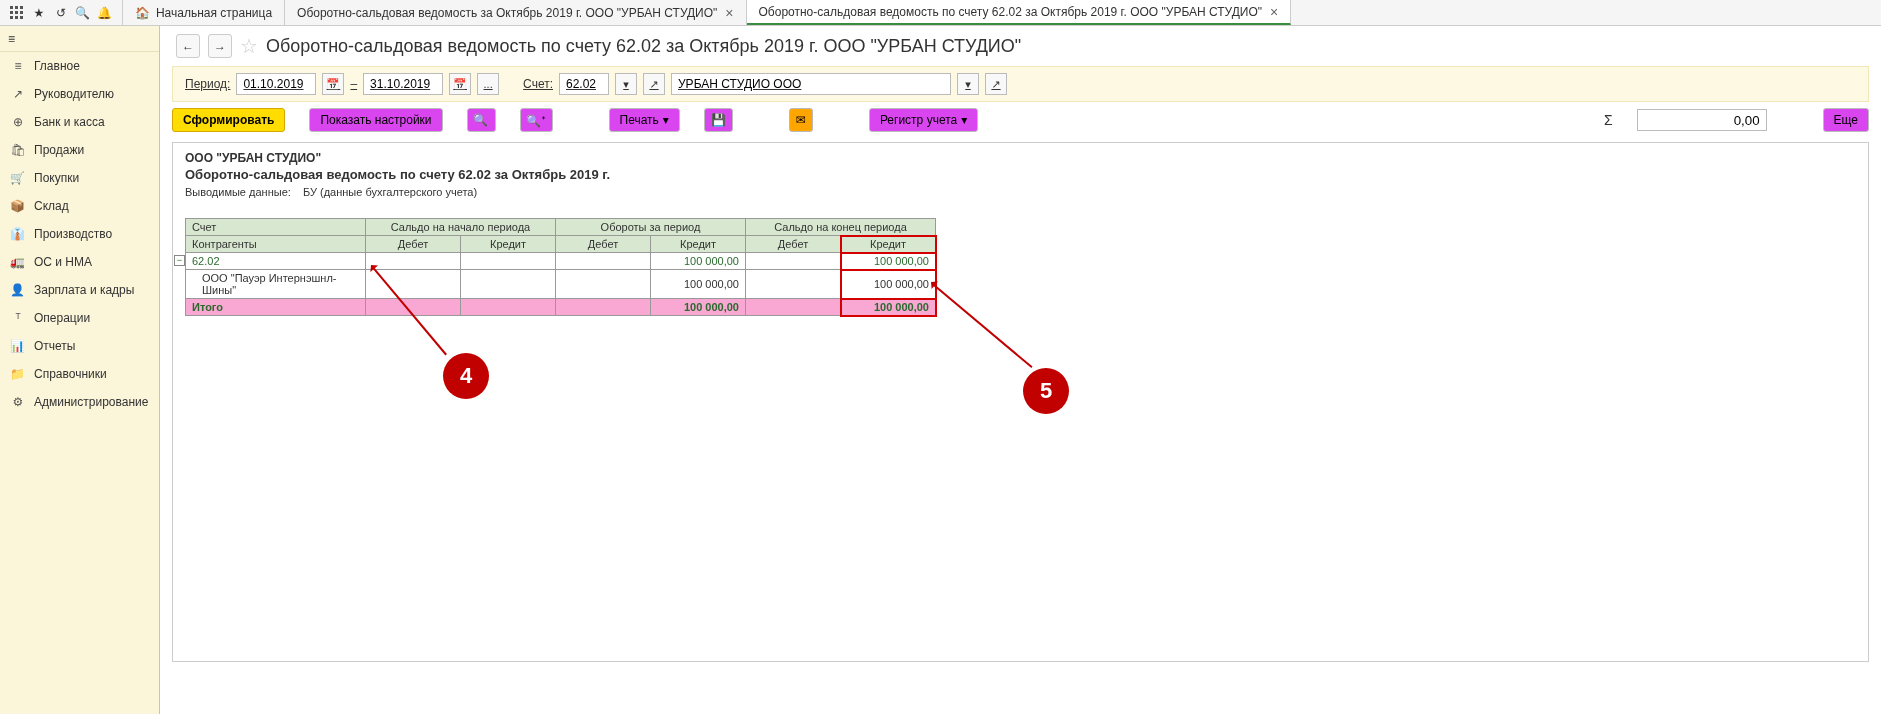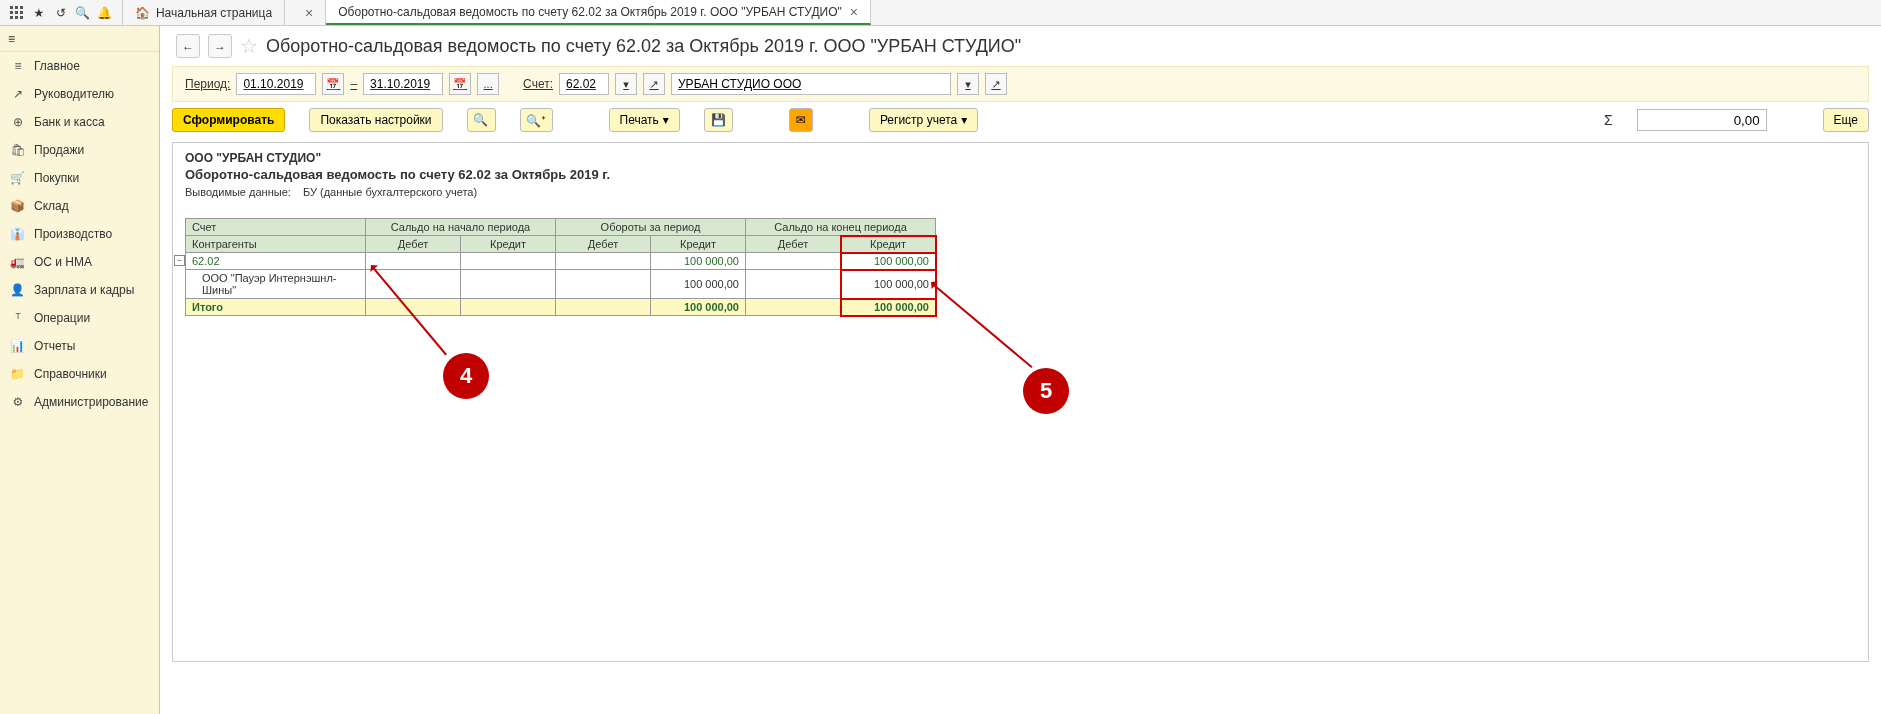--- a/index.html
+++ b/index.html
@@ -28,37 +28,37 @@
     
     .params-bar { display: flex; align-items: center; padding: 6px 12px; gap: 6px; background: #fef9e3; border: 1px solid #f0e8b8; margin: 0 12px; text-decoration: underline; }
     .params-bar label { font-size: 12px; }
     .params-bar input { height: 22px; border: 1px solid #bbb; padding: 0 6px; font-size: 12px; }
     .date-input { width: 80px; }
     .select-input { width: 50px; }
     .org-input { width: 280px; }
     .small-btn { width: 22px; height: 22px; border: 1px solid #bbb; background: #f8f8f8; display: flex; align-items: center; justify-content: center; cursor: pointer; font-size: 11px; }
     
     .actions-bar { display: flex; align-items: center; padding: 6px 12px; gap: 24px; }
-    .btn { height: 24px; border: 1px solid #bbb; background: #fef9c3; padding: 0 10px; display: flex; align-items: center; cursor: pointer; border-radius: 3px; font-size: 12px; gap: 4px; }
+    .btn { height: 24px; border: 1px solid #bbb; background: #d946ef; padding: 0 10px; display: flex; align-items: center; cursor: pointer; border-radius: 3px; font-size: 12px; gap: 4px; }
     .btn.primary { background: #ffdd00; border-color: #d4a800; font-weight: bold; }
     .actions-spacer { flex: 1; }
     .sum-input { width: 130px; height: 22px; border: 1px solid #bbb; text-align: right; padding: 0 6px; }
     
     .report { margin: 4px 12px; border: 1px solid #ccc; background: #fff; padding: 0; position: relative; min-height: 520px; }
     .report-inner { padding: 8px 12px; }
     .report-header { font-size: 12px; }
     .report-title { font-weight: bold; font-size: 13px; margin: 2px 0 4px 0; }
     .report-meta { display: flex; gap: 8px; font-size: 11px; align-items: center; }
     .report-meta .label { width: 110px; }
     
     .data-table { border-collapse: collapse; margin-top: 20px; font-size: 11px; }
     .data-table th, .data-table td { border: 1px solid #999; padding: 2px 6px; text-align: left; height: 15px; }
     .data-table th { background: #d8e8d0; font-weight: normal; text-align: center; }
     .data-table .num { text-align: right; }
-    .data-table .total td { background: #fef9c3; font-weight: bold; color: #2a6b2d; }
+    .data-table .total td { background: #f9a8d4; font-weight: bold; color: #2a6b2d; }
     .data-table .acc td { color: #2a6b2d; }
     .highlight-red { outline: 2px solid #d40000; outline-offset: -1px; }
     .tree-toggle { position: absolute; left: -12px; width: 11px; height: 11px; border: 1px solid #888; background: #fff; display: flex; align-items: center; justify-content: center; font-size: 9px; line-height: 1; cursor: pointer; }
     .tree-cell { position: relative; }
     
     .annot { position: absolute; width: 46px; height: 46px; border-radius: 50%; background: #c10000; color: #fff; display: flex; align-items: center; justify-content: center; font-size: 22px; font-weight: bold; z-index: 10; }
     .arrow-line { position: absolute; background: #c10000; height: 1.5px; transform-origin: 0 0; z-index: 9; }
     .arrow-head { position: absolute; width: 0; height: 0; border: 5px solid transparent; z-index: 9; }
     
     svg { display: block; }
@@ -85,20 +85,21 @@
     <span>↺</span>
     <span>🔍</span>
     <span>🔔</span>
   </div>
   <div class="tabs">
     <div class="tab">
       <span class="home-icon">🏠</span>
       <span>Начальная страница</span>
     </div>
     <div class="tab">
+      <span>Оборотно-сальдовая ведомость за Октябрь 2019 г. ООО "УРБАН СТУДИО"</span>
       <span class="close">×</span>
     </div>
     <div class="tab active">
       <span>Оборотно-сальдовая ведомость по счету 62.02 за Октябрь 2019 г. ООО "УРБАН СТУДИО"</span>
       <span class="close">×</span>
     </div>
   </div>
 </div>
 
 <div class="main">

